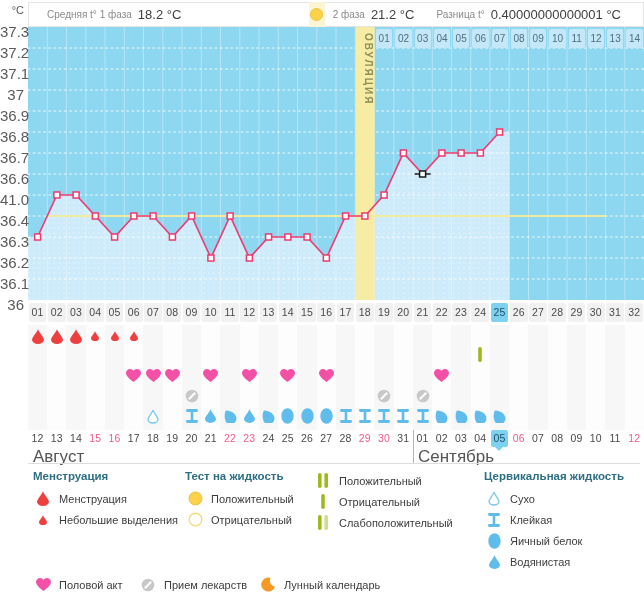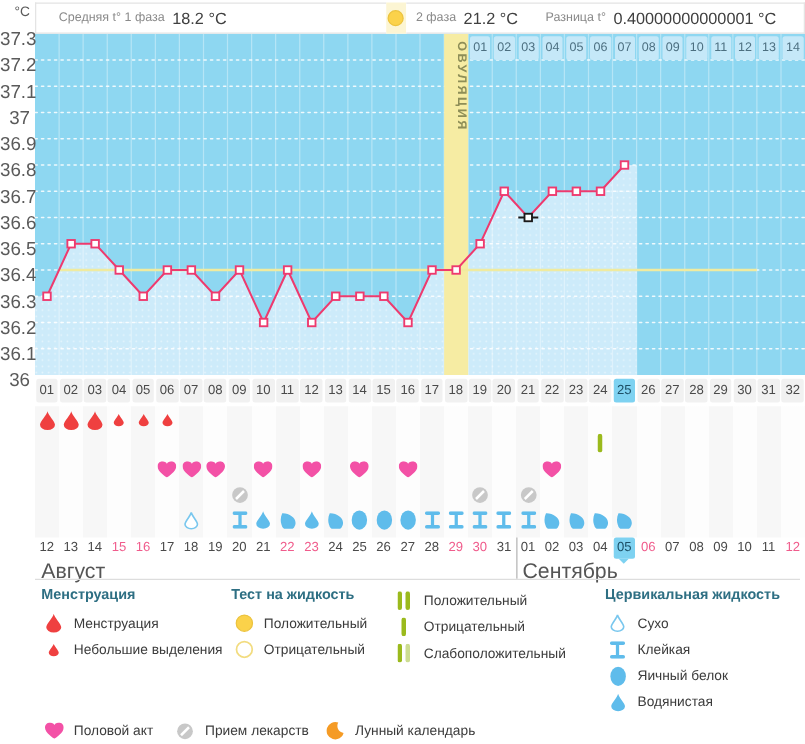--- a/index.html
+++ b/index.html
@@ -166,21 +166,21 @@
     </div>
   <div id="yaxis">
       <div class="ylab" style="left:0;top:23.0px">37.3</div>
       <div class="ylab" style="left:0;top:44.0px">37.2</div>
       <div class="ylab" style="left:0;top:65.0px">37.1</div>
       <div class="ylab" style="left:0;top:86.0px">37</div>
       <div class="ylab" style="left:0;top:107.0px">36.9</div>
       <div class="ylab" style="left:0;top:128.0px">36.8</div>
       <div class="ylab" style="left:0;top:149.0px">36.7</div>
       <div class="ylab" style="left:0;top:170.0px">36.6</div>
-      <div class="ylab" style="left:0;top:191.0px">36.5</div>
+      <div class="ylab" style="left:0;top:191.0px">41.0</div>
       <div class="ylab" style="left:0;top:212.0px">36.4</div>
       <div class="ylab" style="left:0;top:233.0px">36.3</div>
       <div class="ylab" style="left:0;top:254.0px">36.2</div>
       <div class="ylab" style="left:0;top:275.0px">36.1</div>
       <div class="ylab" style="left:0;top:296.0px">36</div>
     </div>
   <div id="cycledays">
       <div class="daycell" style="left:0.5px;width:17.8px">01</div>
       <div class="daycell" style="left:19.8px;width:17.8px">02</div>
       <div class="daycell" style="left:39.0px;width:17.8px">03</div>

